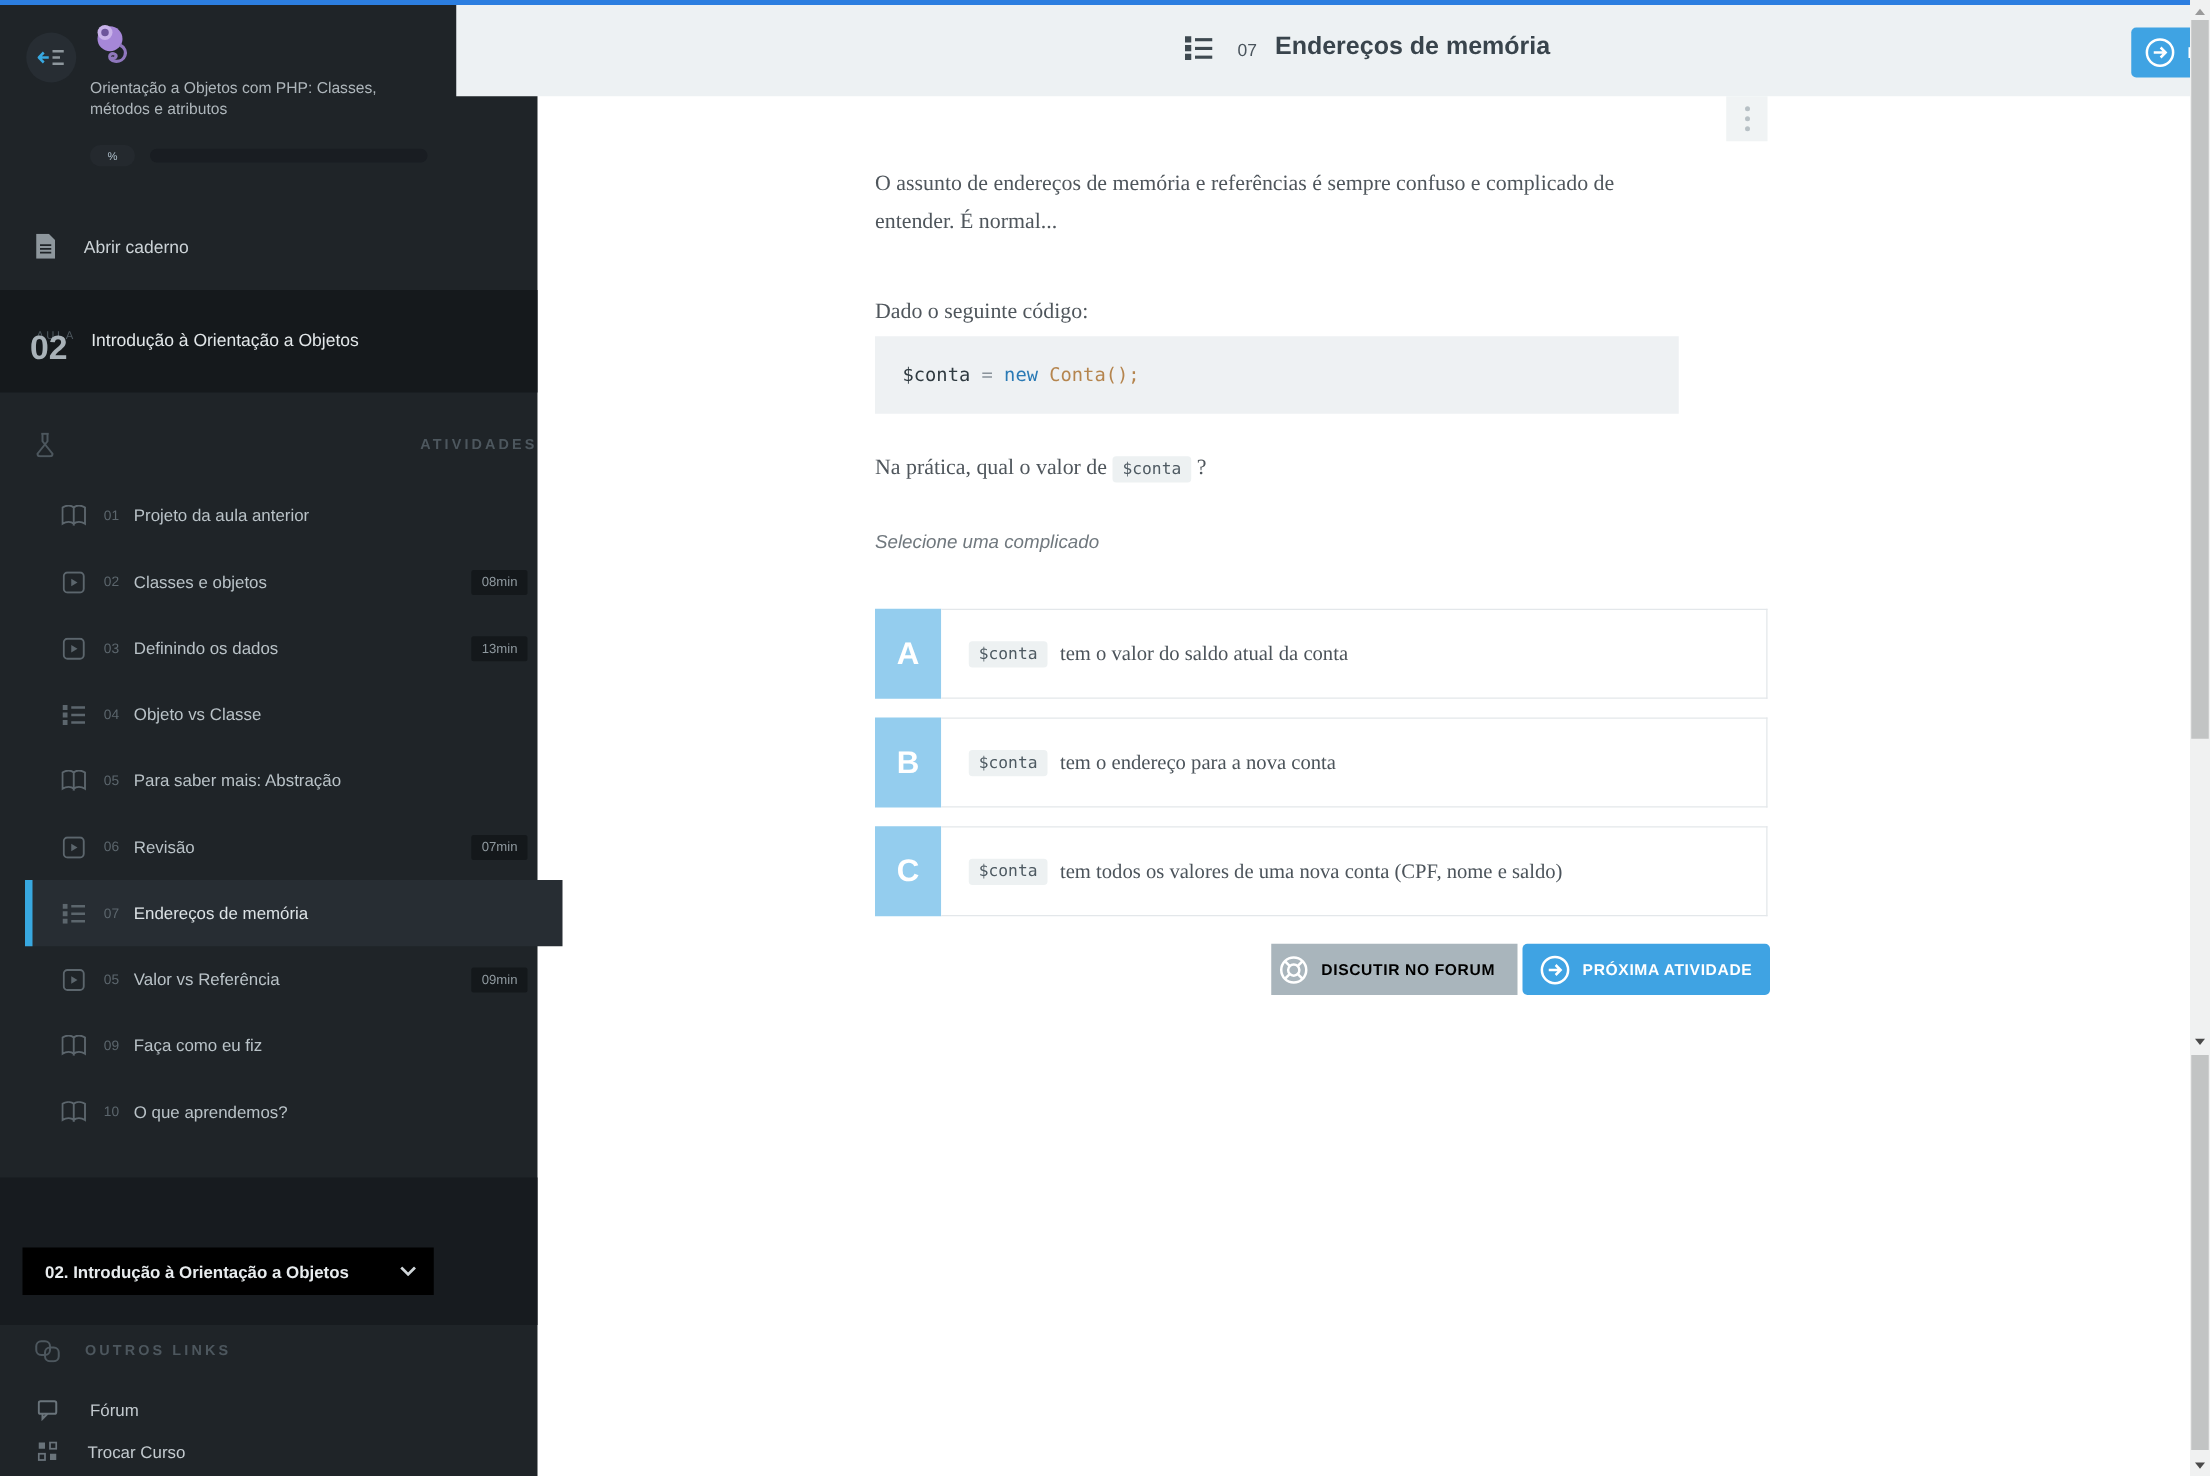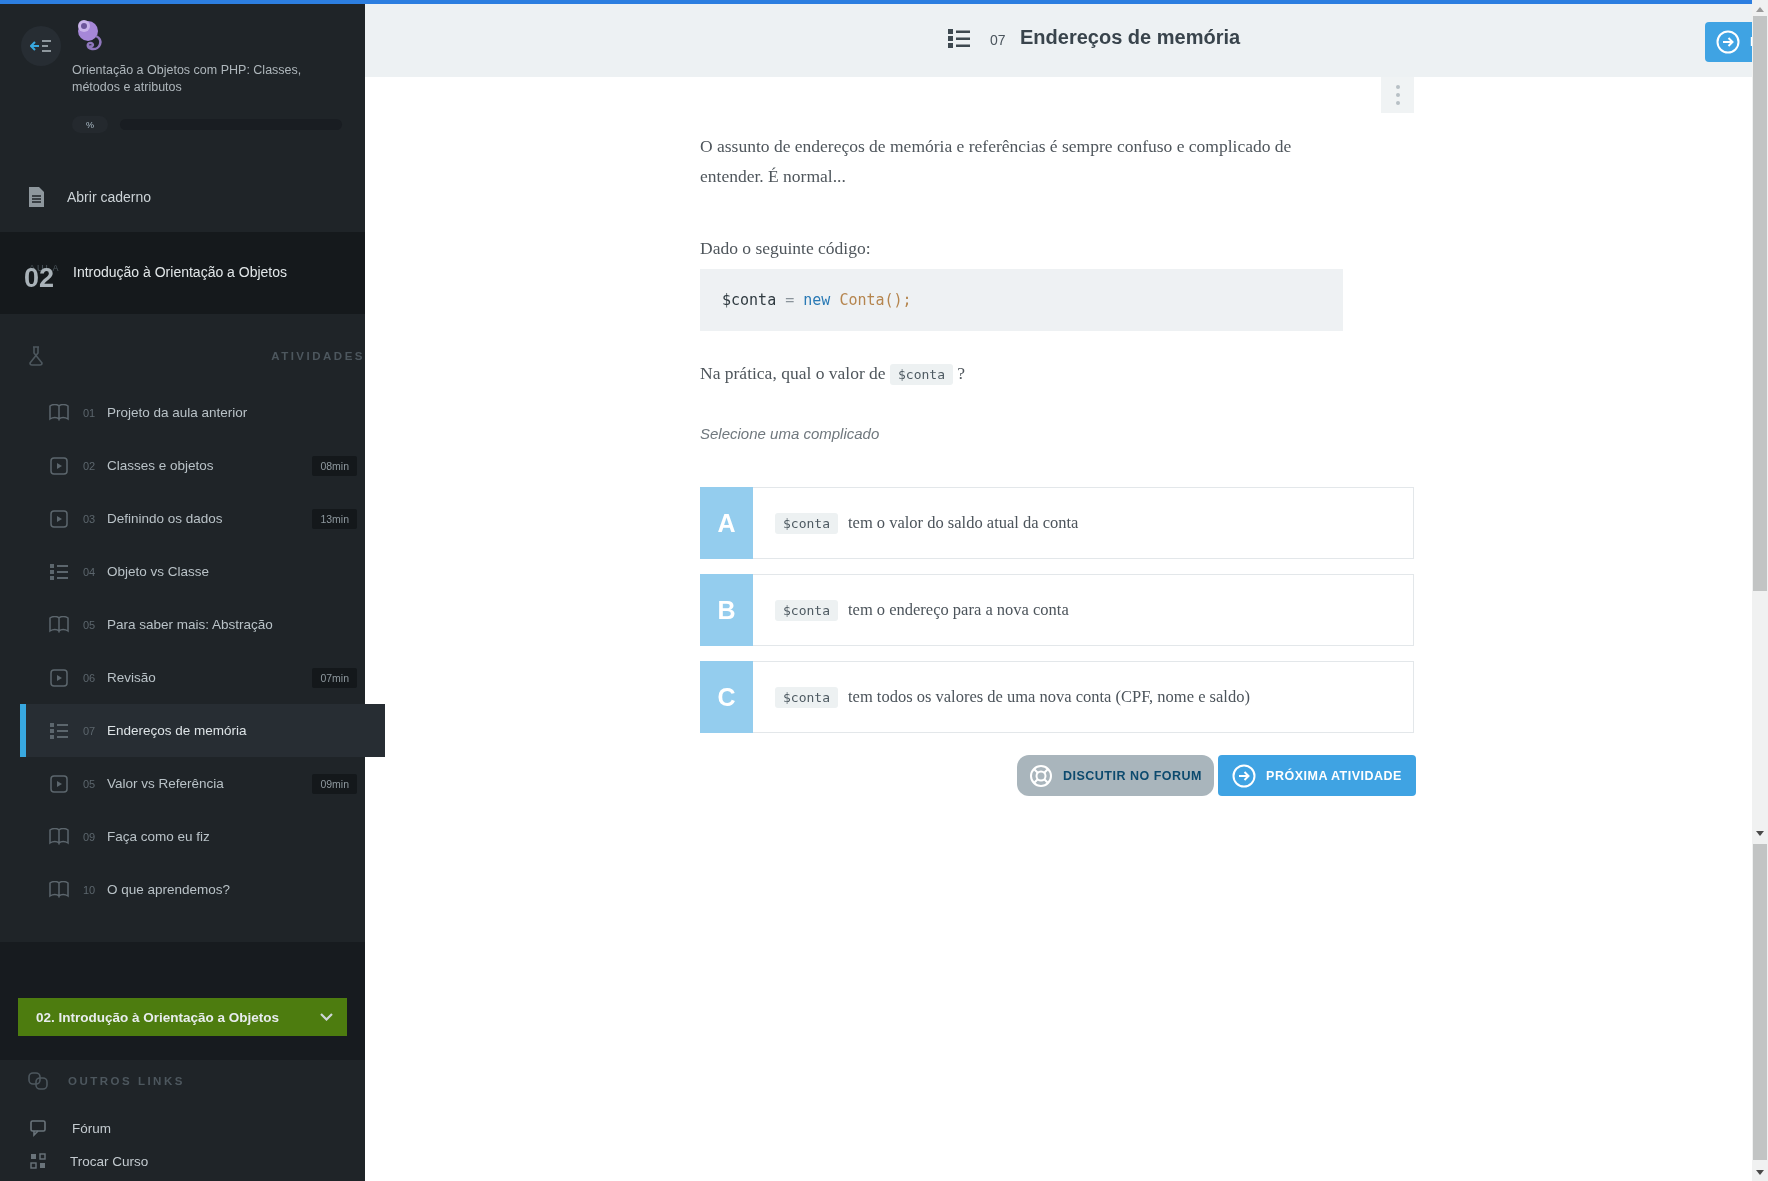--- a/index.html
+++ b/index.html
@@ -3,21 +3,21 @@
 <meta charset="utf-8">
 <style>
   html,body{margin:0;padding:0;background:#fff;}
   .page{position:relative;width:1768px;height:1181px;overflow:hidden;
         font-family:"Liberation Sans",sans-serif;background:#ffffff;}
 
   
   .topbar{position:absolute;left:0;top:0;width:100%;height:4px;background:#2c7ee0;}
 
   
-  .sidebar{position:absolute;left:0;top:4px;width:365px;height:1177px;background:#1f2428;color:#c7ced2;}
+  .sidebar{position:absolute;left:0;top:4px;width:430px;height:1177px;background:#1f2428;color:#c7ced2;}
   .collapse-btn{position:absolute;left:21px;top:22px;width:40px;height:40px;border-radius:50%;
         background:#272d33;display:flex;align-items:center;justify-content:center;cursor:pointer;}
   .logo{position:absolute;left:74px;top:14px;width:40px;height:44px;}
   .course-title{position:absolute;left:72px;top:58px;width:270px;font-size:12.5px;line-height:17px;color:#aeb6bb;}
   .pct-pill{position:absolute;left:72px;top:112px;width:36px;height:17px;border-radius:9px;background:#24292e;
         color:#aebfca;font-size:9px;display:flex;align-items:center;justify-content:center;}
   .progress-track{position:absolute;left:120px;top:115px;width:222px;height:11px;border-radius:6px;background:#191d22;}
 
   .caderno-row{position:absolute;left:0;top:172px;width:100%;height:42px;display:flex;align-items:center;cursor:pointer;}
   .caderno-row .icn{margin-left:28px;color:#8e979d;}
@@ -38,21 +38,21 @@
   .arow .num{margin-left:13px;font-size:11px;color:#5c666d;width:16px;}
   .arow .lbl{margin-left:8px;font-size:13.5px;color:#b9c2c7;}
   .arow .badge{margin-left:auto;margin-right:28px;background:#14181b;color:#8e989e;
         font-size:10.5px;padding:4px 8px;border-radius:2px;}
   .arow .badge:empty{display:none;}
   .arow.active{background:#272d33;}
   .arow.active::before{content:"";position:absolute;left:0;top:0;width:6px;height:100%;background:#38a8e0;}
   .arow.active .lbl{color:#dde3e6;}
 
   .aulas-band{position:absolute;left:0;top:938px;width:100%;height:118px;background:#171b1f;}
-  .lesson-select{position:absolute;left:18px;top:994px;width:329px;height:38px;background:#4d7c0f;
+  .lesson-select{position:absolute;left:18px;top:994px;width:329px;height:38px;background:#000000;
         display:flex;align-items:center;cursor:pointer;}
   .lesson-select .txt{margin-left:18px;font-size:13.5px;font-weight:bold;color:#e8ecee;}
   .lesson-select .chev{margin-left:auto;margin-right:14px;color:#cfd5d8;}
 
   .link-row{position:absolute;left:0;width:100%;height:34px;display:flex;align-items:center;cursor:pointer;}
   .link-row .icn{margin-left:30px;color:#6a747b;}
   .link-row .lbl{margin-left:24px;font-size:13.5px;color:#c3cacf;}
 
   
   .main-header{position:absolute;left:365px;top:4px;width:1387px;height:73px;background:#edf1f3;}
@@ -81,22 +81,22 @@
         font-style:italic;font-size:15px;color:#70787e;}
 
   .alts{position:absolute;top:410px;left:0;width:714px;}
   .alt{display:flex;margin-bottom:15px;cursor:pointer;}
   .alt-letter{width:53px;height:72px;background:#94cdee;color:#fff;font-family:"Liberation Sans",sans-serif;
         font-size:25px;font-weight:bold;display:flex;align-items:center;justify-content:center;flex:none;}
   .alt-body{flex:1;border:1px solid #e3e7ea;border-left:none;display:flex;align-items:center;background:#fff;}
   .alt-text{margin-left:22px;font-size:16.5px;color:#4c545b;display:flex;align-items:center;gap:10px;}
 
   .btn-row{position:absolute;top:678px;left:0;width:716px;display:flex;justify-content:flex-end;gap:4px;}
-  .btn-gray{background:#a9b5bc;color:#0c4a6e;border:none;border-radius:12px;display:flex;align-items:center;
-        justify-content:center;gap:10px;font-size:12.5px;font-weight:bold;letter-spacing:.5px;cursor:pointer;
+  .btn-gray{background:#a9b5bc;color:#000000;border:none;border-radius:0;display:flex;align-items:center;
+        justify-content:flex-start;gap:10px;font-size:12.5px;font-weight:bold;letter-spacing:.5px;cursor:pointer;
         width:197px;height:41px;font-family:"Liberation Sans",sans-serif;}
   .btn-next{width:198px;height:41px;justify-content:center;gap:10px;}
 
   
   .sb-track{position:absolute;right:0;top:0;width:16px;height:1181px;background:#f0f1f1;}
   .sb-thumb{position:absolute;right:1px;width:14px;background:#c2c4c4;}
   .sb-arrow{position:absolute;right:0;width:16px;height:14px;display:flex;align-items:center;justify-content:center;}
   .tri-up{width:0;height:0;border-left:4px solid transparent;border-right:4px solid transparent;border-bottom:5px solid #9a9a9a;}
   .tri-down{width:0;height:0;border-left:4px solid transparent;border-right:4px solid transparent;border-top:5px solid #4a4a4a;}
   svg{display:block;}

